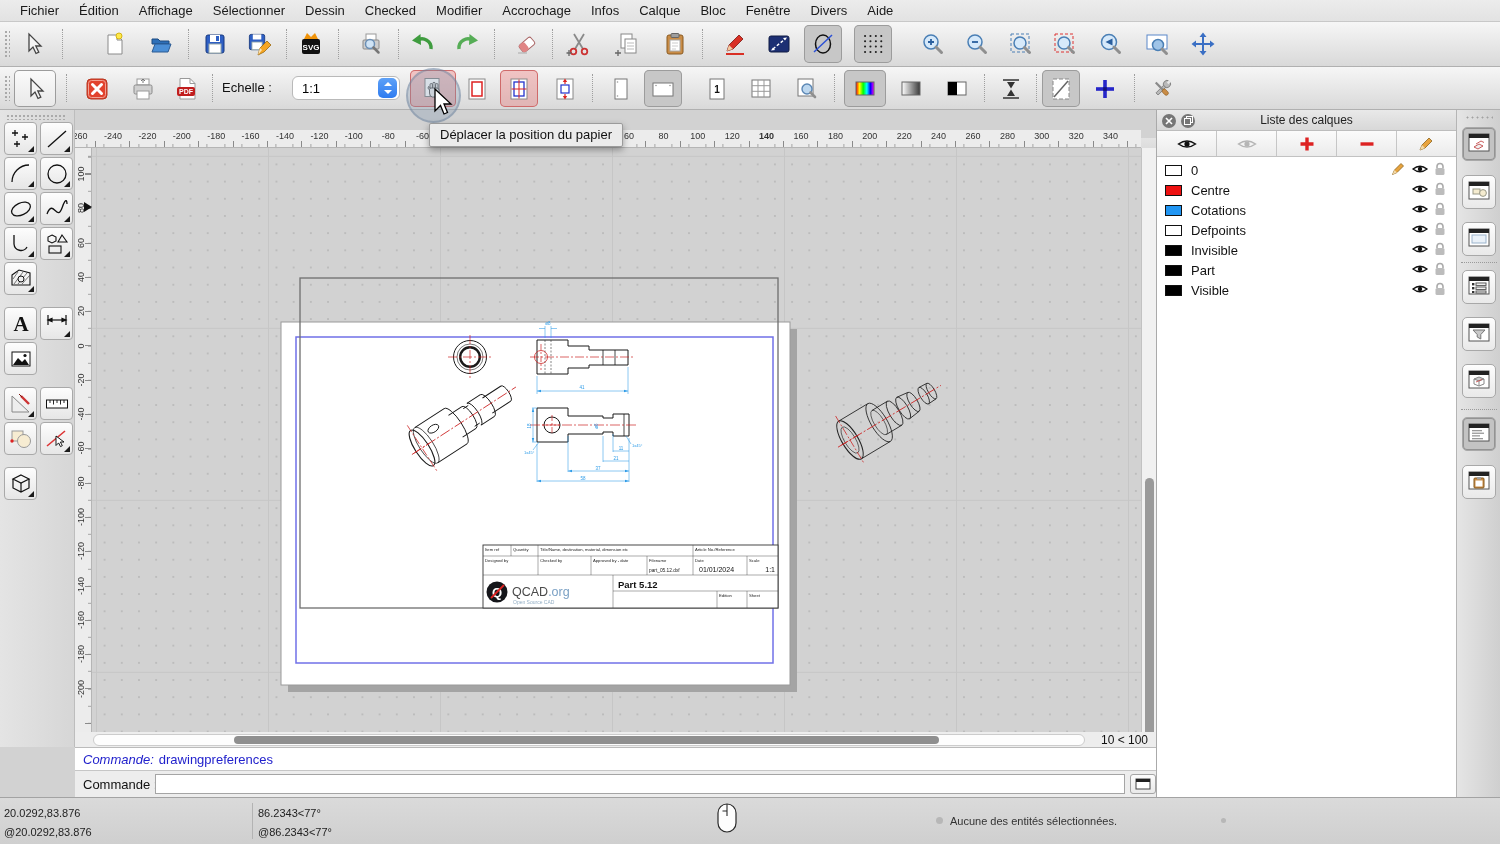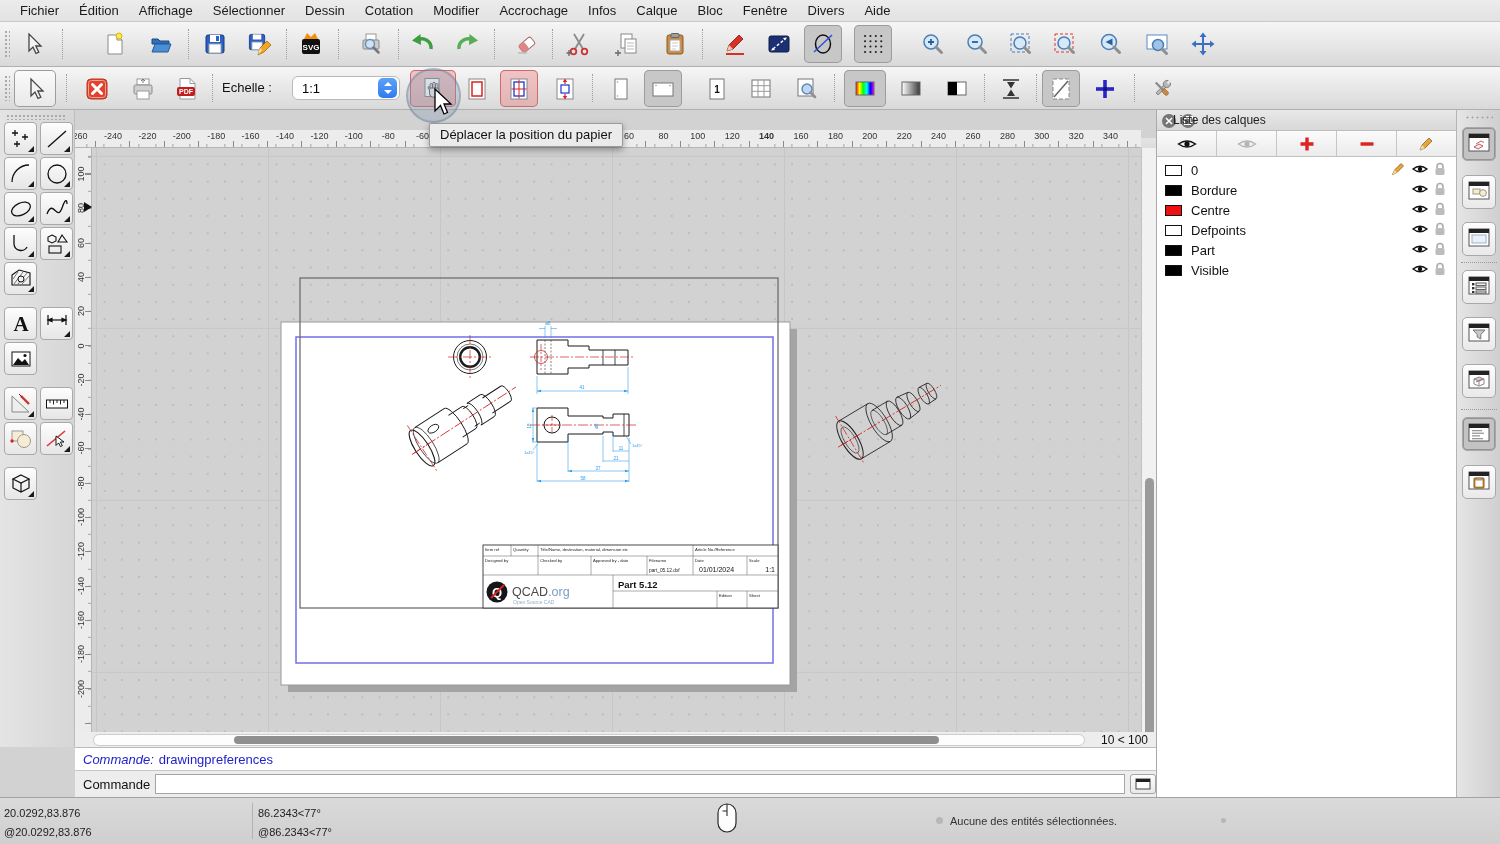--- a/index.html
+++ b/index.html
@@ -97,21 +97,21 @@
   .cmdbtn { position:absolute; left:1055px; top:3px; width:26px; height:20px;
     background:linear-gradient(#fcfcfc,#e9e9e9); border:1px solid #a5a5a5; border-radius:3px;
     display:flex; align-items:center; justify-content:center; padding:0; }
 
   
   .rpanel { position:absolute; left:1156px; top:110px; width:300px; height:687px; background:#fff;
     border-left:1px solid #aaa; }
   .phead { position:absolute; left:0; top:0; right:0; height:21px;
     background:linear-gradient(#e9e9e9,#d8d8d8); border-bottom:1px solid #bdbdbd;
     font-size:12px; color:#222; }
-  .phead .ttl { position:absolute; left:16px; right:0; top:3px; text-align:left; }
+  .phead .ttl { position:absolute; left:0; right:0; top:3px; text-align:center; }
   .pbtn { position:absolute; top:3.5px; width:14px; height:14px; border-radius:50%; background:#767676;
     border:none; display:flex; align-items:center; justify-content:center; padding:0; }
   .ptoolbar { position:absolute; left:0; top:21px; right:0; height:26px; display:flex;
     border-bottom:1px solid #c2c2c2; background:linear-gradient(#fbfbfb,#ebebeb); }
   .ptb { flex:1; border:none; border-right:1px solid #c6c6c6; background:transparent;
     display:flex; align-items:center; justify-content:center; padding:0; }
   .lrows { position:absolute; left:0; top:50px; right:0; }
   .lrow { height:20px; display:flex; align-items:center; font-size:13px; color:#111; }
   .sw { width:17px; height:11px; border:1px solid #111; margin:0 9px 0 8px; flex:none; }
   .ln { flex:1; }
@@ -145,21 +145,21 @@
 </style>
 </head>
 <body>
 
 <div class="menubar">
     <span class="mi">Fichier</span>
     <span class="mi">Édition</span>
     <span class="mi">Affichage</span>
     <span class="mi">Sélectionner</span>
     <span class="mi">Dessin</span>
-    <span class="mi">Cotation</span>
+    <span class="mi">Checked</span>
     <span class="mi">Modifier</span>
     <span class="mi">Accrochage</span>
     <span class="mi">Infos</span>
     <span class="mi">Calque</span>
     <span class="mi">Bloc</span>
     <span class="mi">Fenêtre</span>
     <span class="mi">Divers</span>
     <span class="mi">Aide</span>
   </div>
 
@@ -918,50 +918,64 @@
               <path d="M1 6 Q8 0.5 15 6 Q8 11.5 1 6 Z" fill="none" stroke="#111" stroke-width="1.4"></path>
               <circle cx="8" cy="6" r="2.2" fill="#111"></circle>
             </svg></span>
           <span><svg width="12" height="14">
               <path d="M3 6 V4.5 A3 3 0 0 1 9 4.5 V6" fill="none" stroke="#ababab" stroke-width="1.6"></path>
               <rect x="1.5" y="6" width="9" height="7" rx="1.5" fill="#bcbcbc"></rect>
             </svg></span>
         </span>
       </div>
       <div class="lrow">
-        <span class="sw" style="background:#000000"></span>
-        <span class="ln">Bordure</span>
-        <span class="ric">
-          <span><svg width="16" height="12">
-              <path d="M1 6 Q8 0.5 15 6 Q8 11.5 1 6 Z" fill="none" stroke="#111" stroke-width="1.4"></path>
-              <circle cx="8" cy="6" r="2.2" fill="#111"></circle>
-            </svg></span>
-          <span><svg width="12" height="14">
-              <path d="M3 6 V4.5 A3 3 0 0 1 9 4.5 V6" fill="none" stroke="#ababab" stroke-width="1.6"></path>
-              <rect x="1.5" y="6" width="9" height="7" rx="1.5" fill="#bcbcbc"></rect>
-            </svg></span>
-        </span>
-      </div>
-      <div class="lrow">
         <span class="sw" style="background:#ee1111"></span>
         <span class="ln">Centre</span>
         <span class="ric">
           <span><svg width="16" height="12">
               <path d="M1 6 Q8 0.5 15 6 Q8 11.5 1 6 Z" fill="none" stroke="#111" stroke-width="1.4"></path>
               <circle cx="8" cy="6" r="2.2" fill="#111"></circle>
             </svg></span>
           <span><svg width="12" height="14">
               <path d="M3 6 V4.5 A3 3 0 0 1 9 4.5 V6" fill="none" stroke="#ababab" stroke-width="1.6"></path>
               <rect x="1.5" y="6" width="9" height="7" rx="1.5" fill="#bcbcbc"></rect>
             </svg></span>
         </span>
       </div>
       <div class="lrow">
+        <span class="sw" style="background:#2196f3"></span>
+        <span class="ln">Cotations</span>
+        <span class="ric">
+          <span><svg width="16" height="12">
+              <path d="M1 6 Q8 0.5 15 6 Q8 11.5 1 6 Z" fill="none" stroke="#111" stroke-width="1.4"></path>
+              <circle cx="8" cy="6" r="2.2" fill="#111"></circle>
+            </svg></span>
+          <span><svg width="12" height="14">
+              <path d="M3 6 V4.5 A3 3 0 0 1 9 4.5 V6" fill="none" stroke="#ababab" stroke-width="1.6"></path>
+              <rect x="1.5" y="6" width="9" height="7" rx="1.5" fill="#bcbcbc"></rect>
+            </svg></span>
+        </span>
+      </div>
+      <div class="lrow">
         <span class="sw" style="background:#ffffff"></span>
         <span class="ln">Defpoints</span>
+        <span class="ric">
+          <span><svg width="16" height="12">
+              <path d="M1 6 Q8 0.5 15 6 Q8 11.5 1 6 Z" fill="none" stroke="#111" stroke-width="1.4"></path>
+              <circle cx="8" cy="6" r="2.2" fill="#111"></circle>
+            </svg></span>
+          <span><svg width="12" height="14">
+              <path d="M3 6 V4.5 A3 3 0 0 1 9 4.5 V6" fill="none" stroke="#ababab" stroke-width="1.6"></path>
+              <rect x="1.5" y="6" width="9" height="7" rx="1.5" fill="#bcbcbc"></rect>
+            </svg></span>
+        </span>
+      </div>
+      <div class="lrow">
+        <span class="sw" style="background:#000000"></span>
+        <span class="ln">Invisible</span>
         <span class="ric">
           <span><svg width="16" height="12">
               <path d="M1 6 Q8 0.5 15 6 Q8 11.5 1 6 Z" fill="none" stroke="#111" stroke-width="1.4"></path>
               <circle cx="8" cy="6" r="2.2" fill="#111"></circle>
             </svg></span>
           <span><svg width="12" height="14">
               <path d="M3 6 V4.5 A3 3 0 0 1 9 4.5 V6" fill="none" stroke="#ababab" stroke-width="1.6"></path>
               <rect x="1.5" y="6" width="9" height="7" rx="1.5" fill="#bcbcbc"></rect>
             </svg></span>
         </span>

